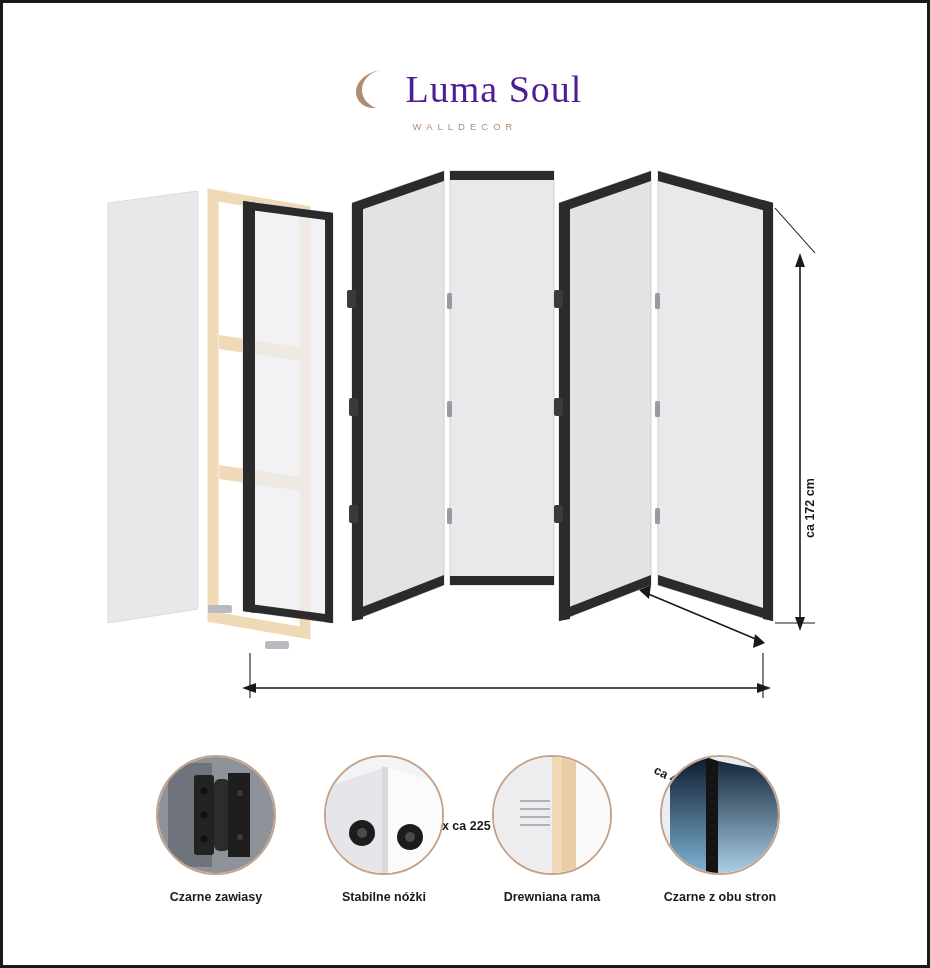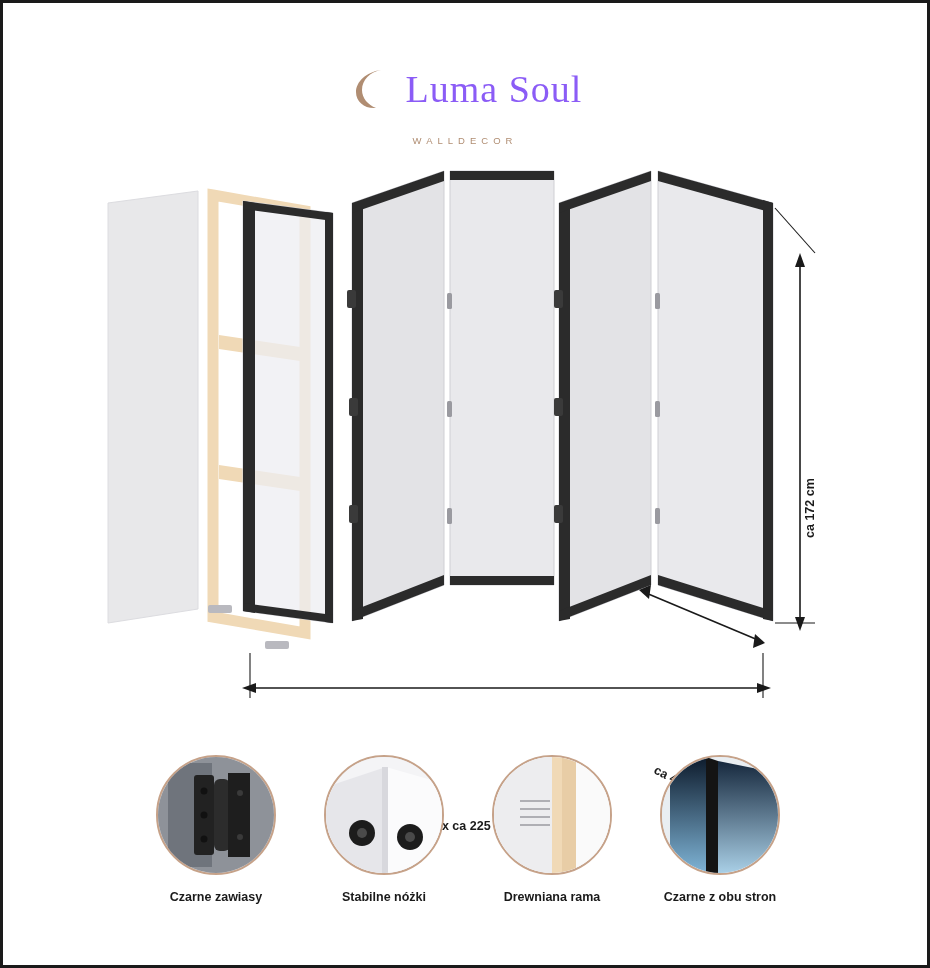--- a/index.html
+++ b/index.html
@@ -37,25 +37,25 @@
     width: 48px;
     height: 48px;
     position: relative;
     display: inline-block;
   }
   .brand-mark svg { display: block; }
   .brand-name {
     font-family: "Liberation Serif", serif;
     font-size: 38px;
     letter-spacing: 1px;
-    color: #8b5cf6;
+    color: #4c1d95;
     line-height: 1;
   }
   .brand-sub {
-    margin-top: 18px;
+    margin-top: 4px;
     font-size: 9.5px;
     letter-spacing: 5px;
     color: #b08d72;
     font-family: "Liberation Sans", sans-serif;
   }
 
   
   .diagram {
     position: absolute;
     left: 0;

